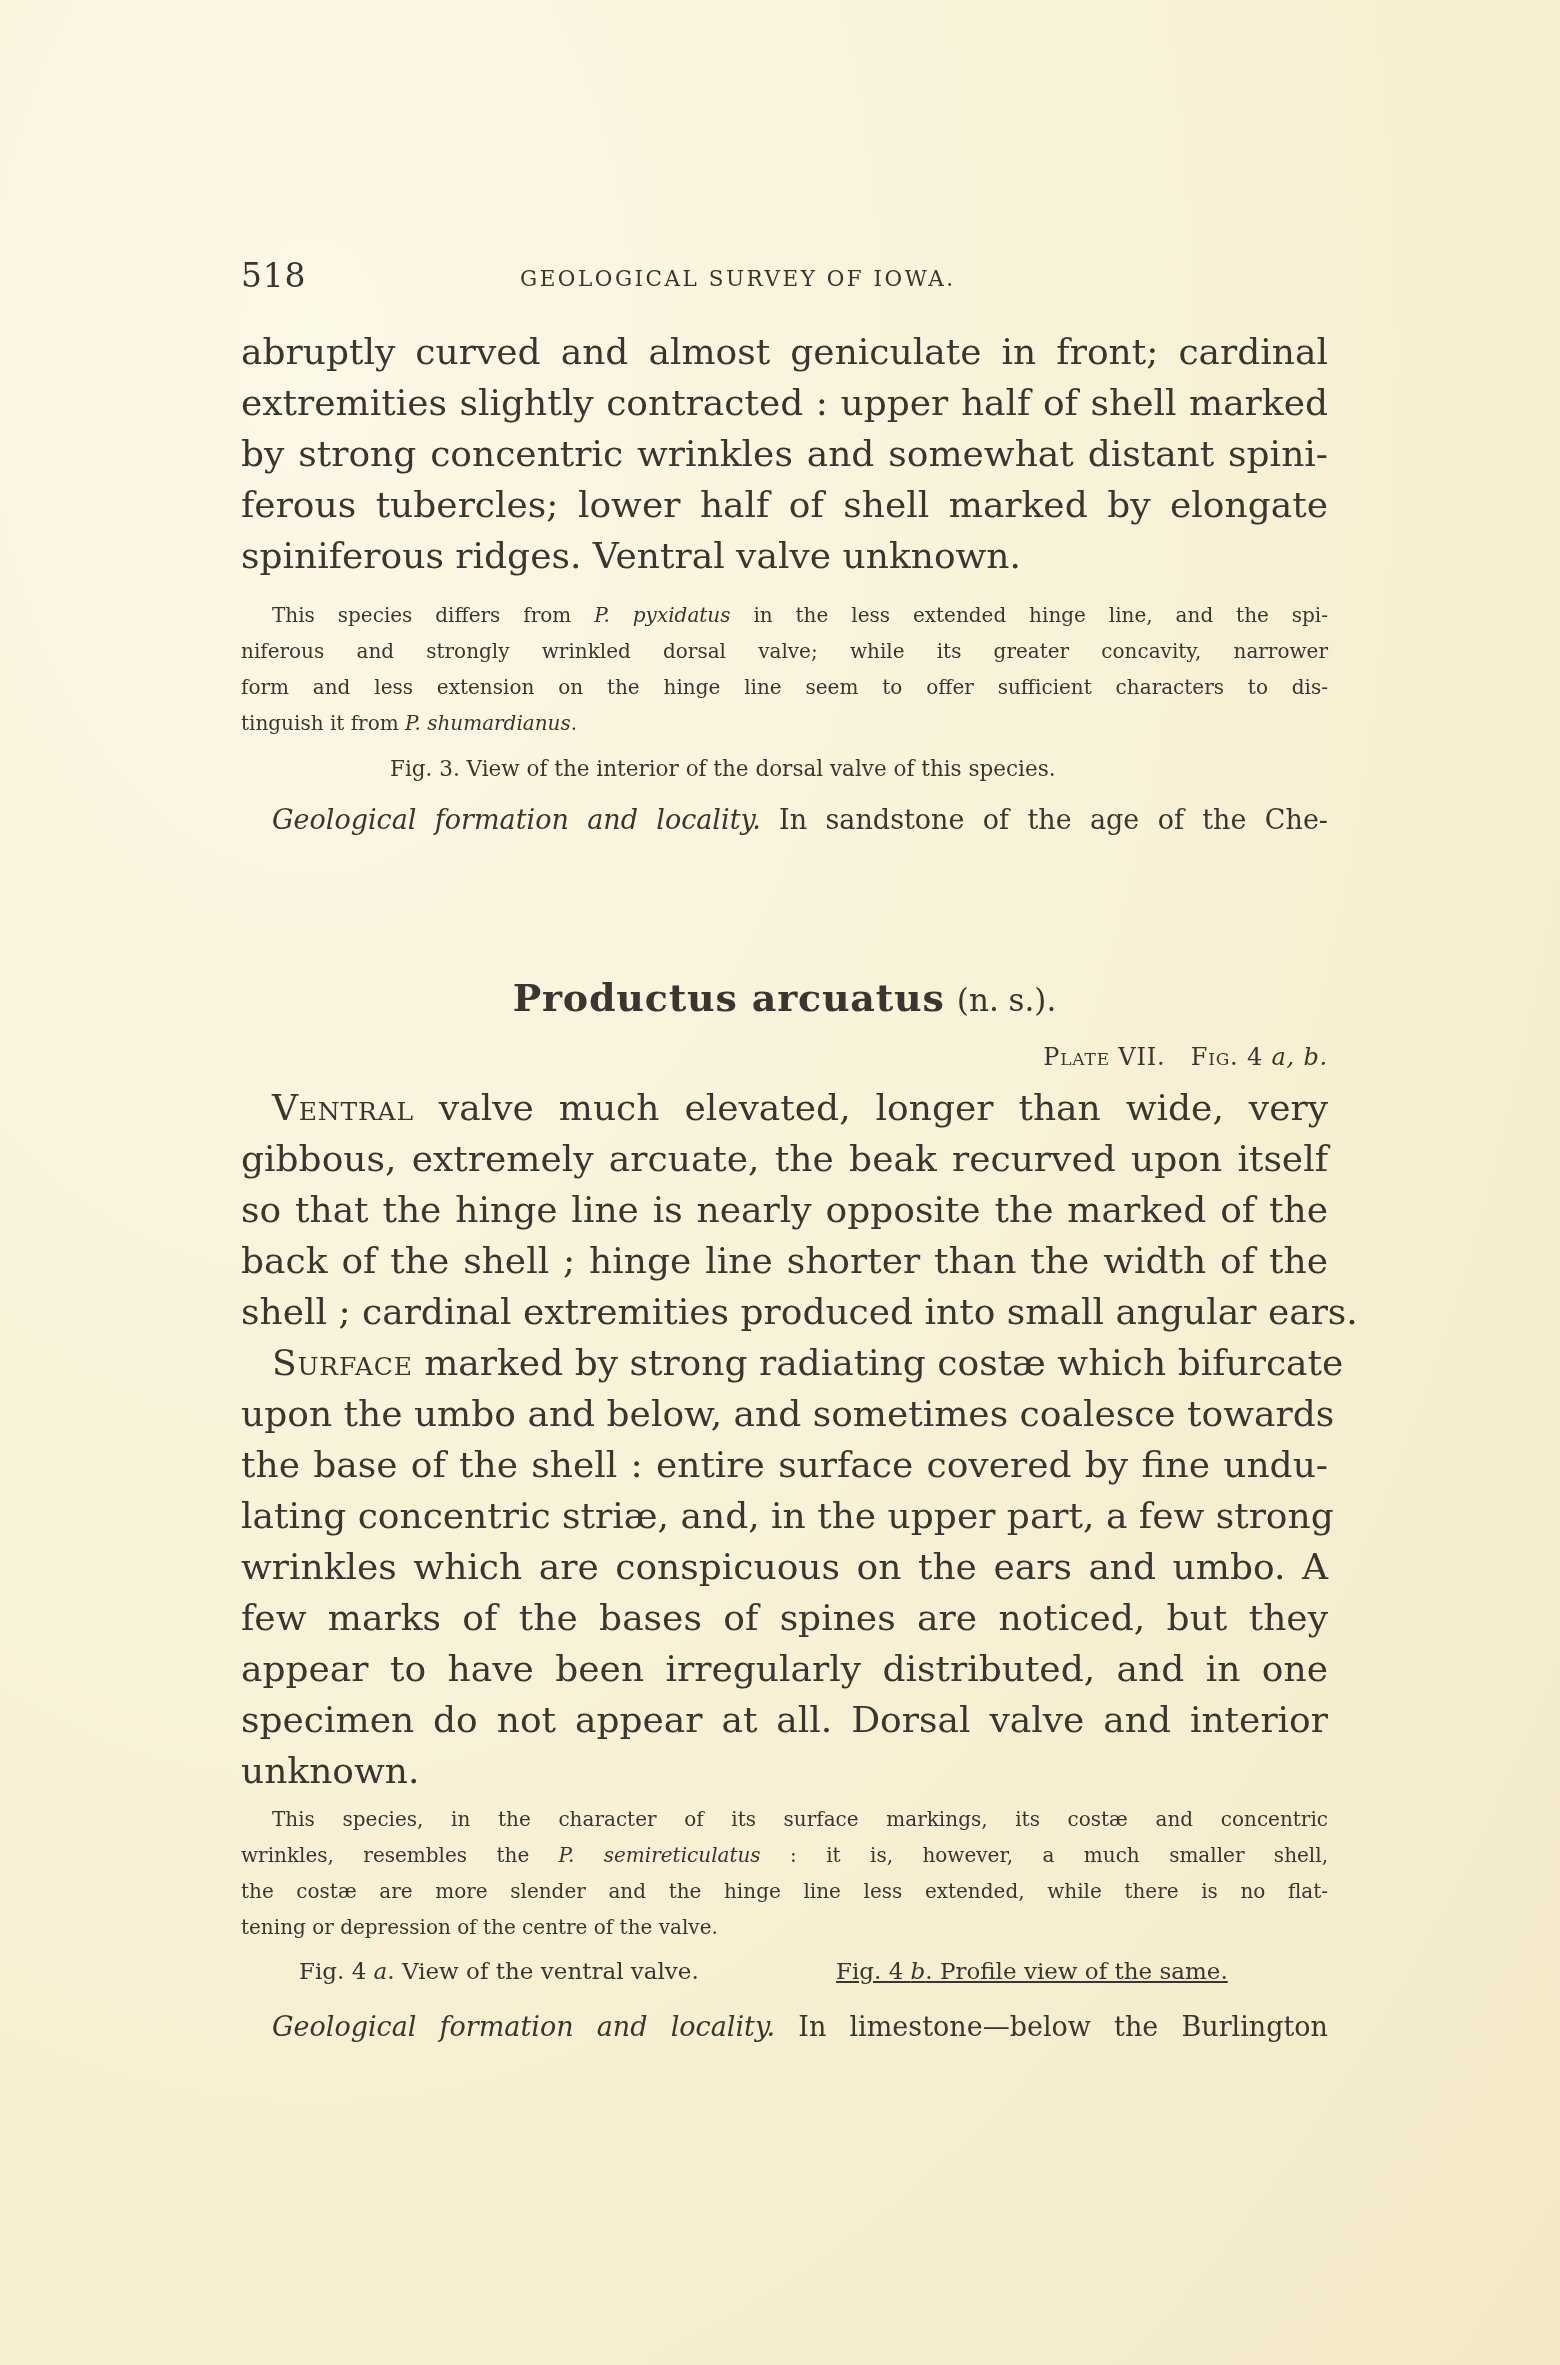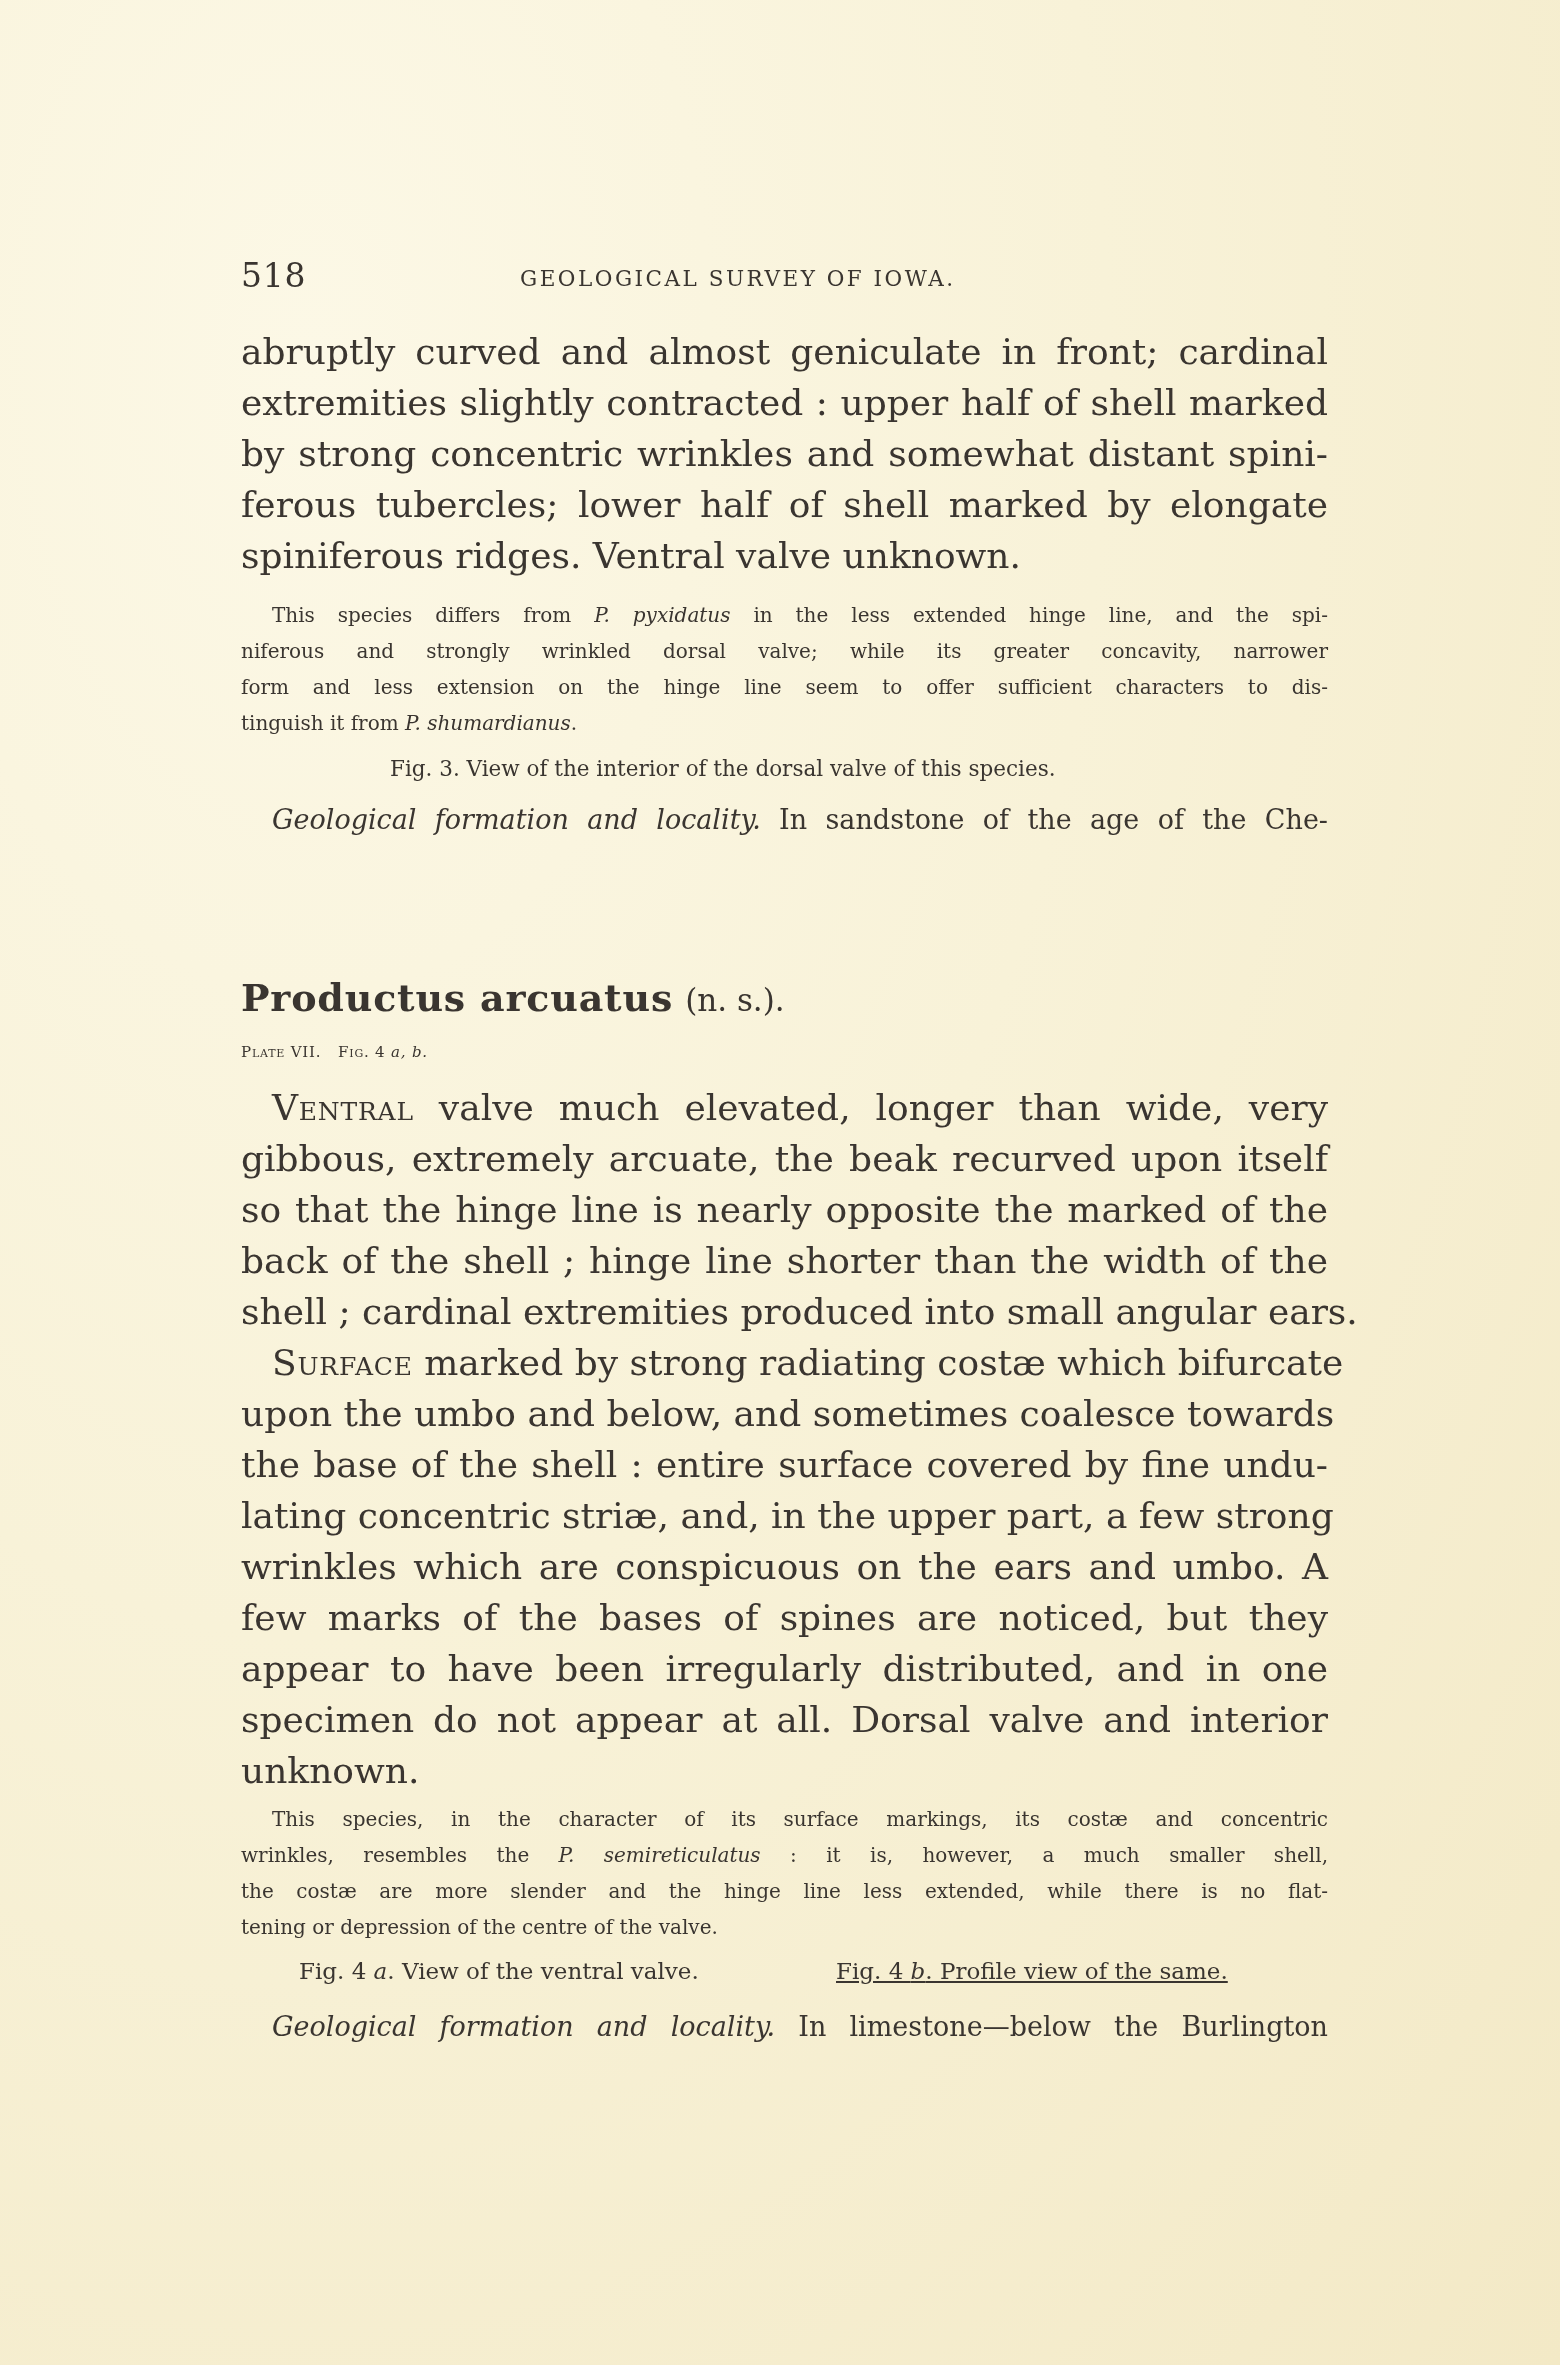--- a/index.html
+++ b/index.html
@@ -19,24 +19,24 @@
   .big { font-size: 36px; line-height: 51px; text-align: justify; text-align-last: left; }
   .big-line { display: block; white-space: nowrap; text-align-last: justify; text-align: justify; }
   .big-line.last { text-align-last: left; }
   .small { font-size: 20px; line-height: 36px; }
   .small-line { display: block; white-space: nowrap; text-align-last: justify; text-align: justify; }
   .small-line.last { text-align-last: left; }
   .indent { padding-left: 31px; }
   .mid { font-size: 27px; line-height: 45px; }
   i { font-style: italic; }
   .sc { font-variant: small-caps; letter-spacing: 0.8px; }
-  .species-title { position: absolute; top: 975px; left: 0; width: 1087px; text-align: left; font-size: 38px; }
+  .species-title { position: absolute; top: 975px; left: 0; width: 1087px; text-align: center; font-size: 38px; }
   .species-title .name { font-weight: bold; font-family: "DejaVu Serif", serif; letter-spacing: 0.8px; }
   .species-title .ns { font-size: 31px; font-weight: normal; }
-  .plate-ref { position: absolute; top: 1043px; left: 0; width: 1087px; text-align: left; font-size: 15px; letter-spacing: 0.8px; }
+  .plate-ref { position: absolute; top: 1043px; left: 0; width: 1087px; text-align: right; font-size: 24px; letter-spacing: 0.8px; }
   .fig-caption-1 { position: absolute; top: 756px; left: 149px; font-size: 21.5px; }
   .fig-row { position: absolute; top: 1958px; left: 58px; width: 1029px; font-size: 23px; }
   .fig-row span.figb { position: absolute; left: 537px; text-decoration: underline; }
 </style>
 </head>
 <body>
 
 <div class="page">
 
   <div class="running-head">

